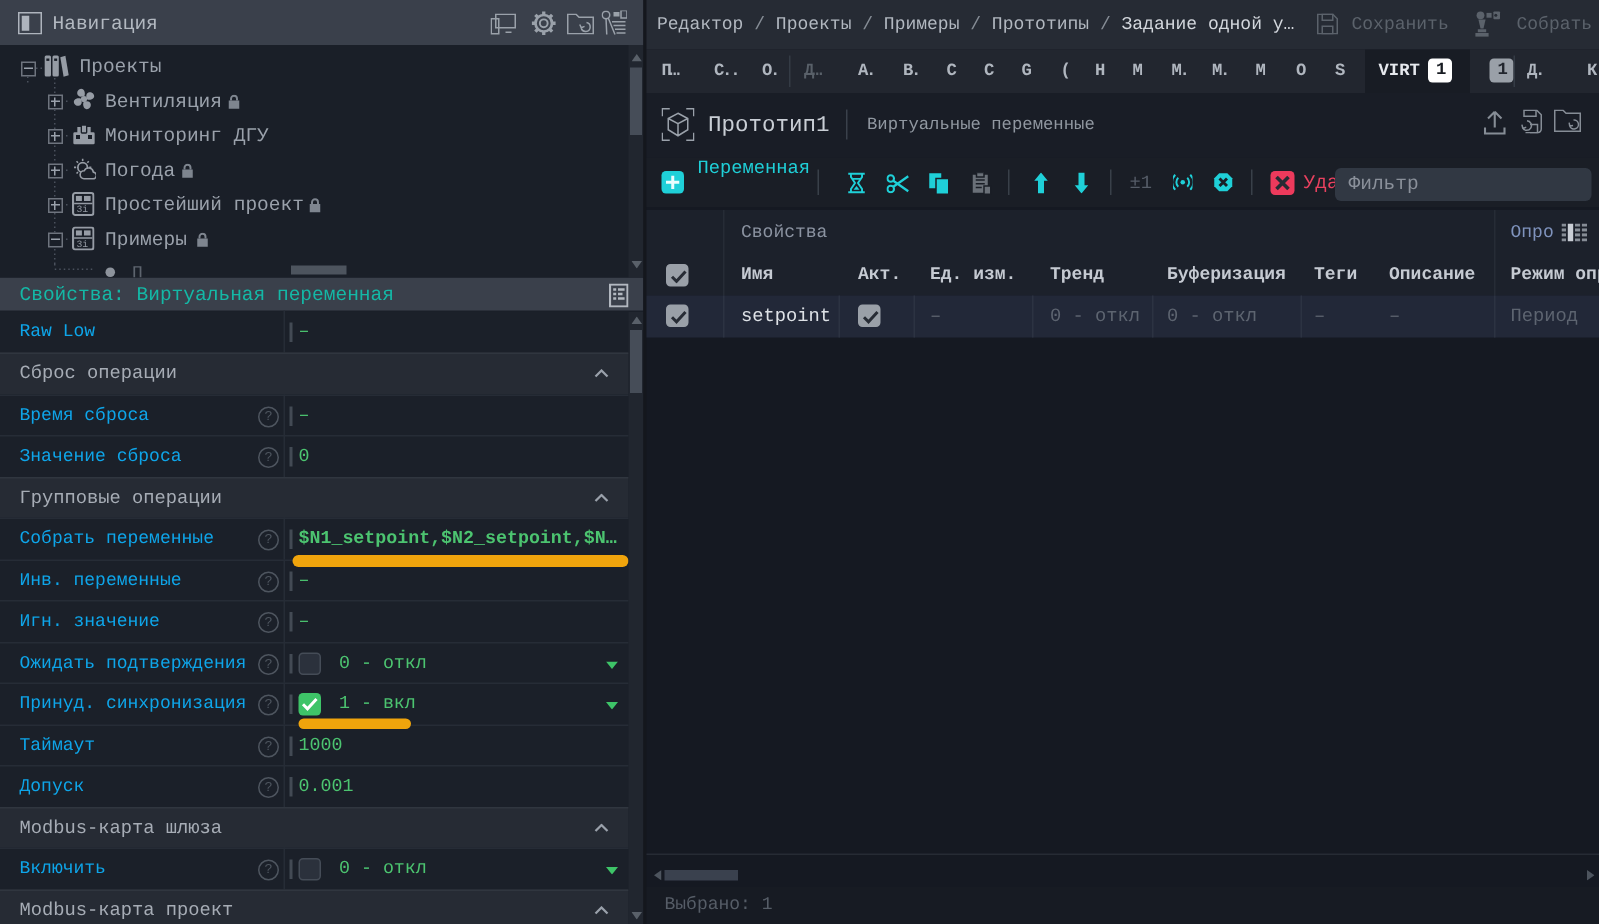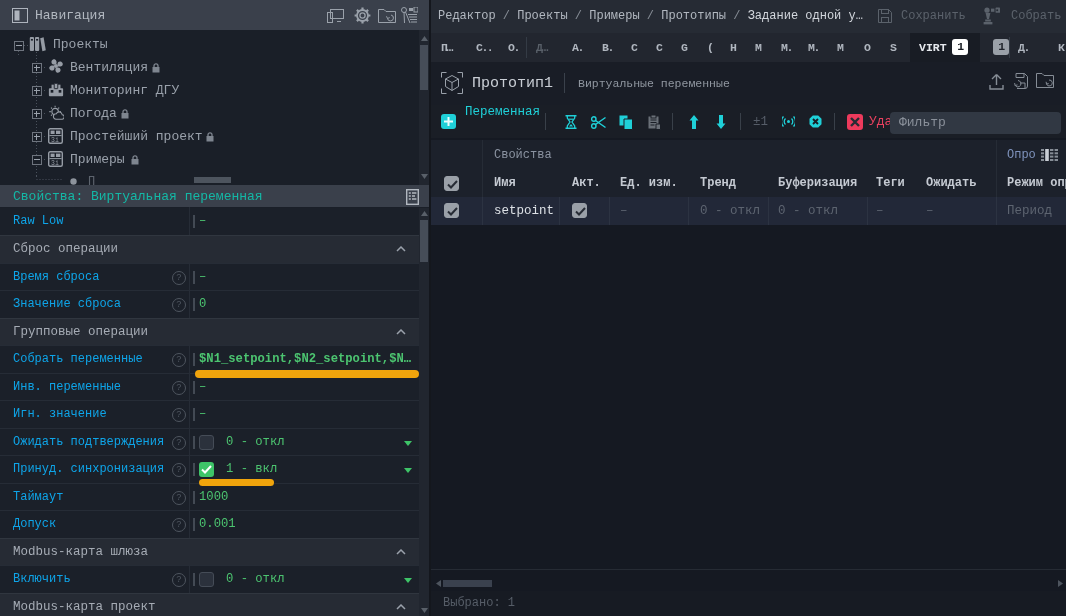--- a/index.html
+++ b/index.html
@@ -505,21 +505,21 @@
         <svg style="left:2px;top:3px" width="11" height="9" viewBox="0 0 11 9">
             <path d="M1 4.5 L4 7.5 L10 1" fill="none" stroke="#272c35" stroke-width="2"></path>
           </svg>
         </span>
       <span class="abs hd" style="left:63px;top:36px">Имя</span>
       <span class="abs hd" style="left:141px;top:36px">Акт.</span>
       <span class="abs hd" style="left:189px;top:36px">Ед. изм.</span>
       <span class="abs hd" style="left:269px;top:36px">Тренд</span>
       <span class="abs hd" style="left:347px;top:36px">Буферизация</span>
       <span class="abs hd" style="left:445px;top:36px">Теги</span>
-      <span class="abs hd" style="left:495px;top:36px">Ожидать</span>
+      <span class="abs hd" style="left:495px;top:36px">Описание</span>
       <span class="abs hd" style="left:576px;top:36px">Режим опр</span>
     </div>
     <div class="abs" id="tblrow">
       <span class="cline" style="left:51px;height:28px;background:#2c3342"></span>
       <span class="cline" style="left:128px;height:28px;background:#2c3342"></span>
       <span class="cline" style="left:178px;height:28px;background:#2c3342"></span>
       <span class="cline" style="left:257px;height:28px;background:#2c3342"></span>
       <span class="cline" style="left:337px;height:28px;background:#2c3342"></span>
       <span class="cline" style="left:436px;height:28px;background:#2c3342"></span>
       <span class="cline" style="left:565px;height:28px;background:#2c3342"></span>

